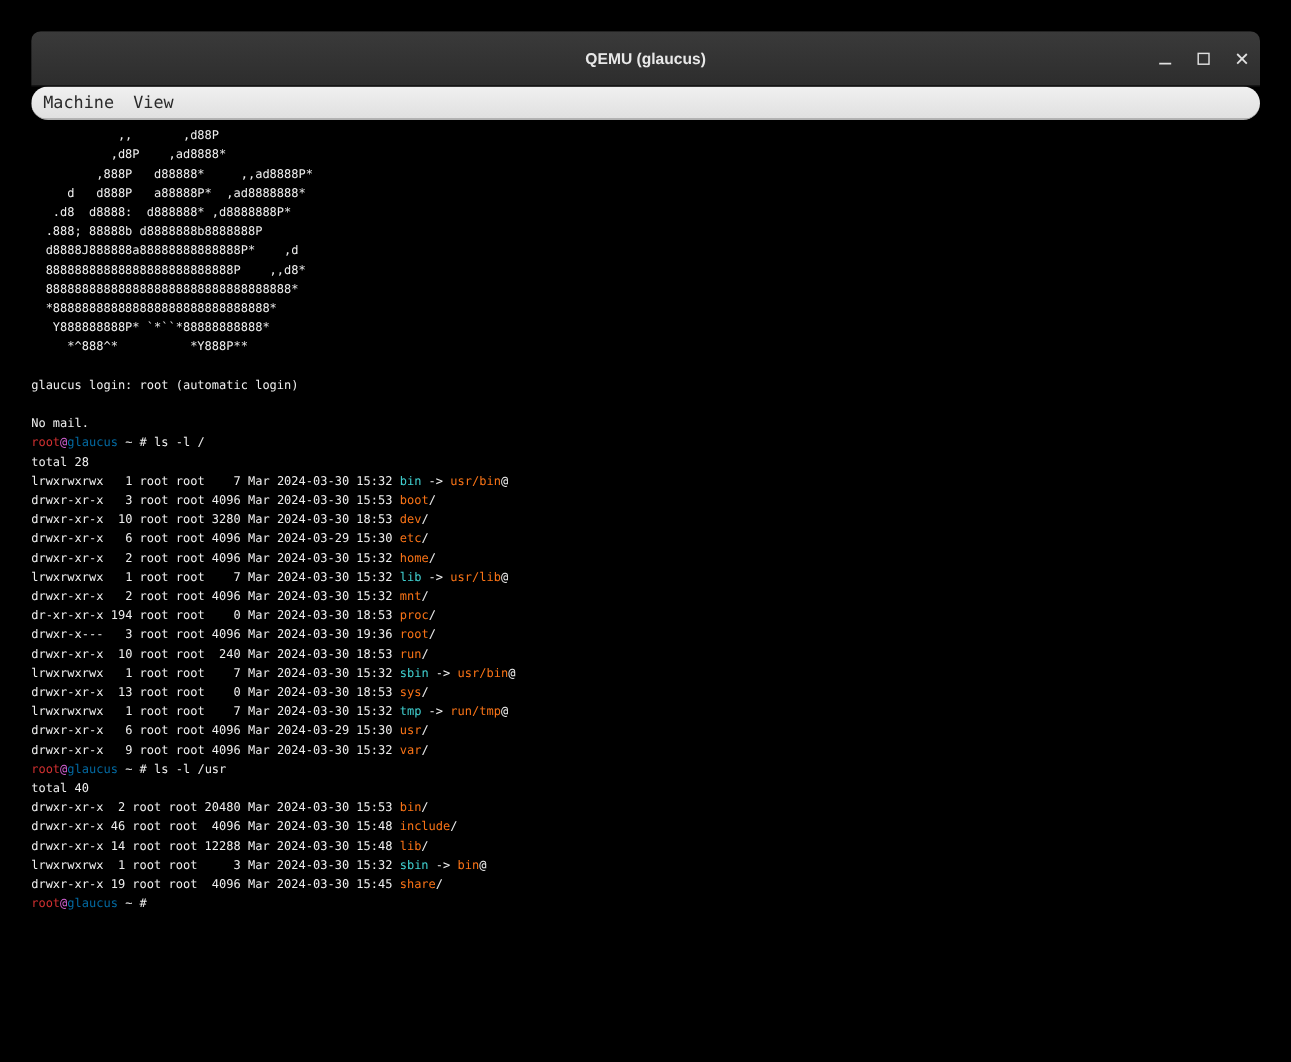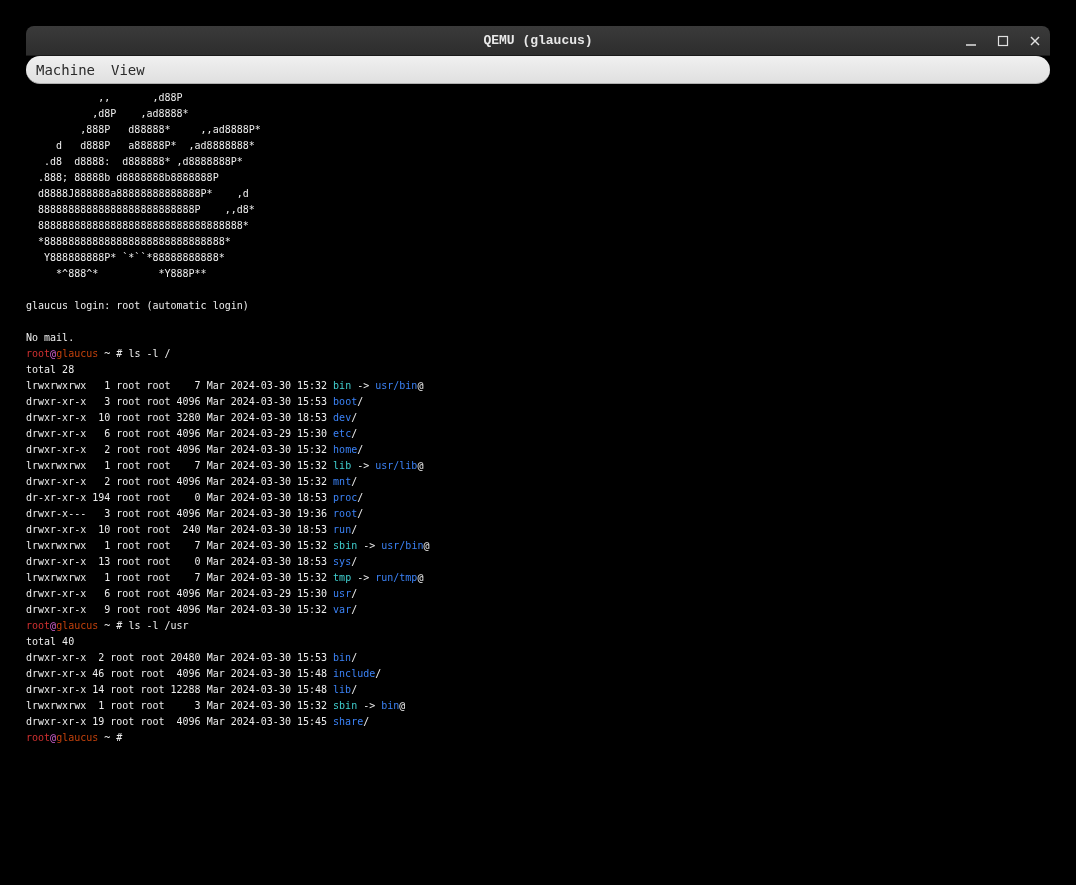--- a/index.html
+++ b/index.html
@@ -6,28 +6,28 @@
   html, body { width: 1076px; height: 885px; background: #000; font-family: monospace; overflow: hidden; }
   .window {
     position: absolute;
     left: 26px; top: 26px;
     width: 1024px;
     background: #000;
     border-radius: 8px 8px 0 0;
     overflow: hidden;
   }
   .titlebar {
-    height: 30px;
+    height: 46px;
     background: linear-gradient(#3a3a3a, #2d2d2d);
     display: flex;
     align-items: center;
     justify-content: center;
     position: relative;
     color: #e8e8e8;
-    font-family: Liberation Mono, monospace;
+    font-family: Liberation Sans, sans-serif;
     font-size: 13px;
     font-weight: 600;
     border-bottom: 1px solid #1a1a1a;
   }
   .win-controls {
     position: absolute;
     right: 8px;
     display: flex;
     gap: 18px;
     align-items: center;
@@ -53,23 +53,23 @@
     font-family: "DejaVu Sans Mono", "Courier New", monospace;
     font-size: 10px;
     line-height: 16px;
     padding: 6px 0 0 0;
     min-height: 800px;
     white-space: pre;
   }
   .line { white-space: pre; }
   .c-white { color: #eeeeee; }
   .c-red { color: #d03030; }
-  .c-green { color: #c2410c; }
+  .c-green { color: #0369a1; }
   .c-magenta { color: #d060d0; }
-  .c-blue { color: #3b82f6; }
+  .c-blue { color: #f97316; }
   .c-cyan { color: #40d0d0; }
   .bold { font-weight: normal; }
 </style>
 </head>
 <body>
 
 <div class="window">
   <div class="titlebar">
     <span>QEMU (glaucus)</span>
     <div class="win-controls">

